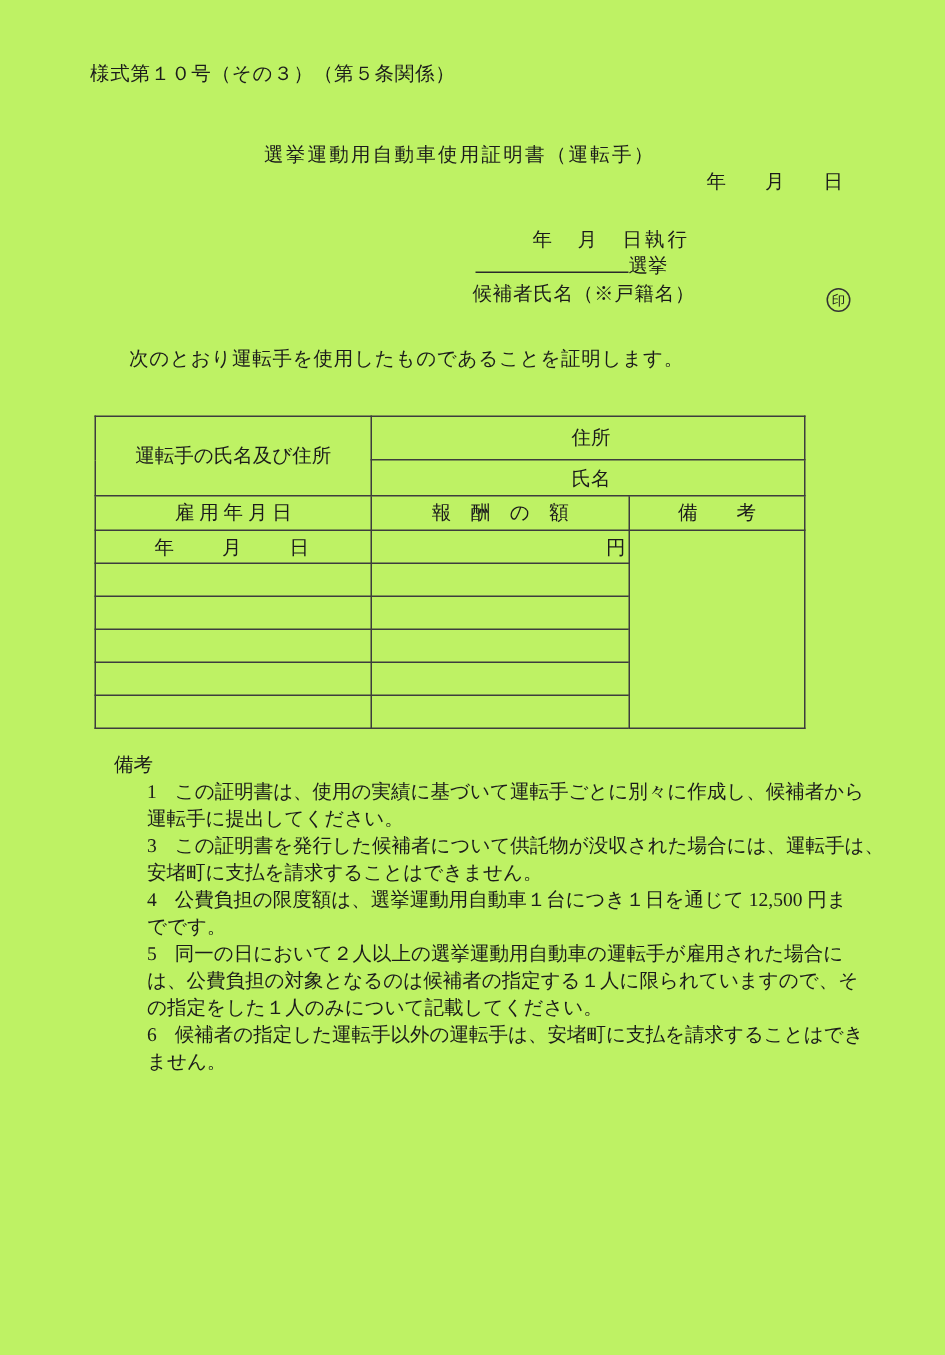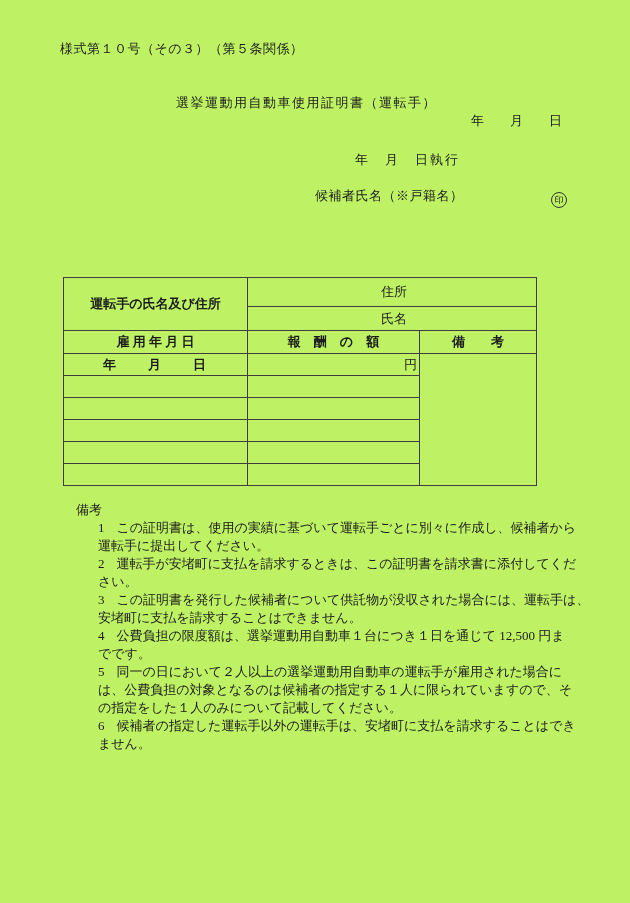--- a/index.html
+++ b/index.html
@@ -54,21 +54,21 @@
     padding: 0;
     font-size: 13px;
     line-height: 16px;
     overflow: hidden;
     vertical-align: middle;
   }
   .r1 td { height: 29px; }
   .r2 td { height: 24px; }
   .rh td { height: 23px; }
   .rd td { height: 22px; }
-  .tc { text-align: center; font-weight: bold; }
+  .tc { text-align: center; }
   .tl { text-align: center; padding-left: 4px !important; }
   .yen { text-align: right; padding-right: 2px !important; }
   .ls2 { letter-spacing: 2px; }
 
   .notes {
     position: absolute;
     left: 76px; top: 501px;
     width: 528px;
     line-height: 18px;
   }
@@ -82,25 +82,29 @@
 <div class="page">
 
   <div class="abs form-number">様式第１０号（その３）（第５条関係）</div>
 
   <div class="abs doc-title">選挙運動用自動車使用証明書（運転手）</div>
 
   <div class="abs date-blank">年　　月　　日</div>
 
   <div class="abs exec-date">年　月　日執行</div>
 
+  <div class="abs election-line">
+    <span class="blank-line"></span><span>選挙</span>
+  </div>
 
   <div class="abs candidate-line">候補者氏名（※戸籍名）</div>
 
   <div class="abs seal">印</div>
 
+  <div class="abs certify">次のとおり運転手を使用したものであることを証明します。</div>
 
   <table class="usage">
     <colgroup>
       <col style="width:184px">
         <col style="width:172px">
         <col style="width:117px">
     </colgroup>
     <tbody>
         <tr class="r1">
       <td class="tc" rowspan="2">運転手の氏名及び住所</td>
@@ -142,24 +146,20 @@
   </tbody>
     </table>
 
   <div class="notes">
     <div class="notes-heading">備考</div>
     <div class="note">
       <span class="note-num">1</span><span class="note-text">この証明書は、使用の実績に基づいて運転手ごとに別々に作成し、候補者から
 運転手に提出してください。</span>
     </div>
     <div class="note">
-      <span class="note-num">2</span><span class="note-text">運転手が安堵町に支払を請求するときは、この証明書を請求書に添付してくだ
-さい。</span>
-    </div>
-    <div class="note">
       <span class="note-num">3</span><span class="note-text">この証明書を発行した候補者について供託物が没収された場合には、運転手は、
 安堵町に支払を請求することはできません。</span>
     </div>
     <div class="note">
       <span class="note-num">4</span><span class="note-text">公費負担の限度額は、選挙運動用自動車１台につき１日を通じて 12,500 円ま
 でです。</span>
     </div>
     <div class="note">
       <span class="note-num">5</span><span class="note-text">同一の日において２人以上の選挙運動用自動車の運転手が雇用された場合に
 は、公費負担の対象となるのは候補者の指定する１人に限られていますので、そ

